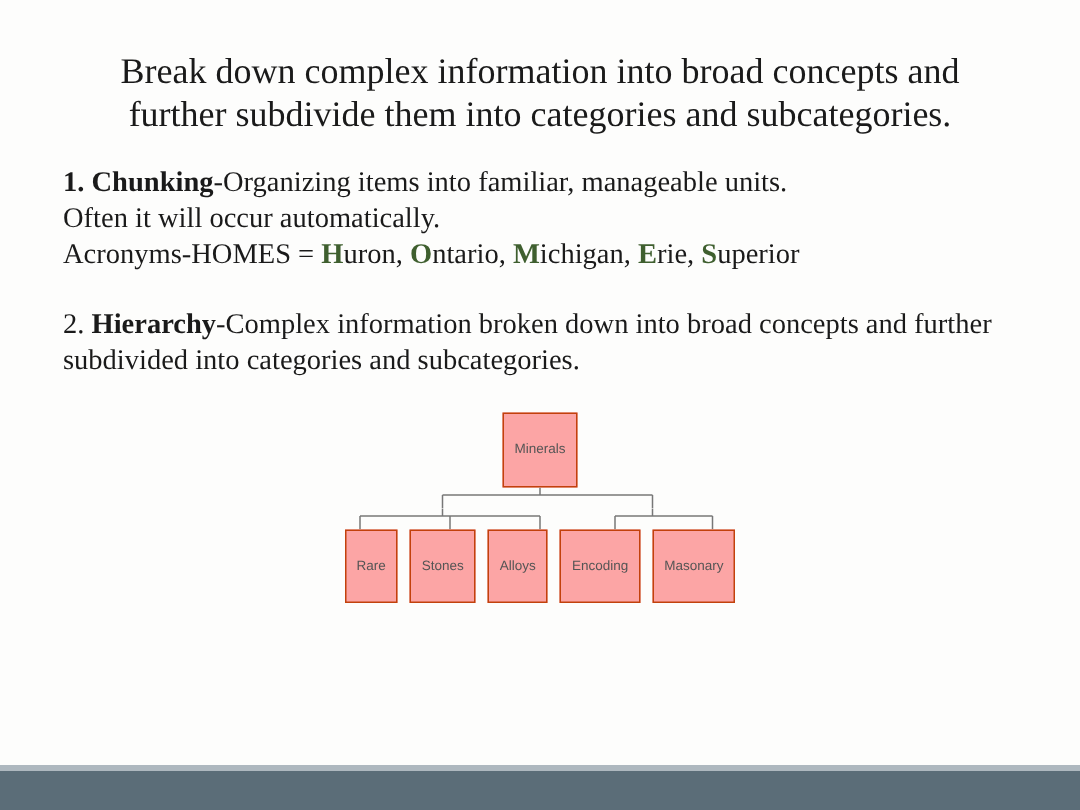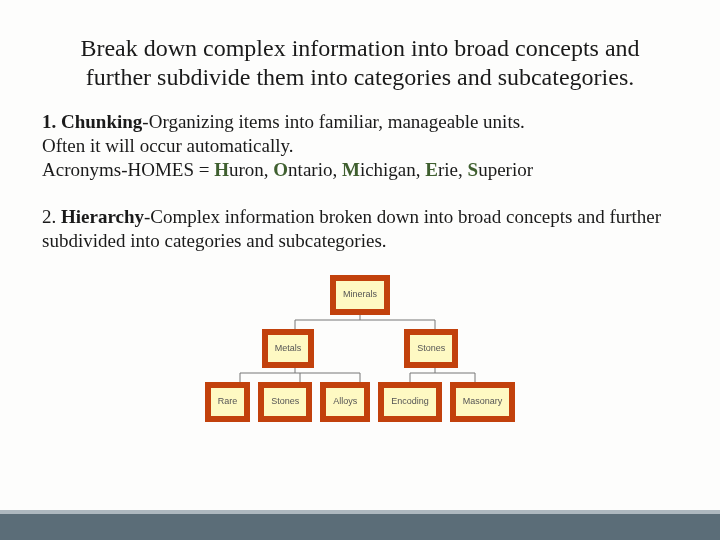--- a/index.html
+++ b/index.html
@@ -54,26 +54,26 @@
     width: 300px;
     margin: 4px auto 0 auto;
   }
   .node-row {
     display: flex;
     justify-content: center;
     align-items: center;
     gap: 0;
   }
   .node {
-    border: 6px solid #c2410c;
-    background: #fef9c3;
+    border: 1px solid #c2410c;
+    background: #fca5a5;
     font-family: Arial, sans-serif;
     font-size: 9px;
     color: #555;
-    padding: 8px 7px;
+    padding: 18px 7px;
     text-align: center;
     white-space: nowrap;
   }
   .conn-svg {
     display: block;
     margin: 0 auto;
   }
   .conn-svg line {
     stroke: #777;
     stroke-width: 1;
@@ -115,24 +115,20 @@
     <div class="diagram">
       <div class="node-row">
         <div class="node">Minerals</div>
       </div>
       <svg class="conn-svg" width="300" height="14">
         <line x1="150" y1="0" x2="150" y2="5"></line>
         <line x1="85" y1="5" x2="225" y2="5"></line>
         <line x1="85" y1="5" x2="85" y2="14"></line>
         <line x1="225" y1="5" x2="225" y2="14"></line>
       </svg>
-      <div class="node-row" style="gap:90px;">
-        <div class="node">Metals</div>
-        <div class="node">Stones</div>
-      </div>
       <svg class="conn-svg" width="300" height="14">
         <line x1="85" y1="0" x2="85" y2="5"></line>
         <line x1="30" y1="5" x2="150" y2="5"></line>
         <line x1="30" y1="5" x2="30" y2="14"></line>
         <line x1="90" y1="5" x2="90" y2="14"></line>
         <line x1="150" y1="5" x2="150" y2="14"></line>
         <line x1="225" y1="0" x2="225" y2="5"></line>
         <line x1="200" y1="5" x2="265" y2="5"></line>
         <line x1="200" y1="5" x2="200" y2="14"></line>
         <line x1="265" y1="5" x2="265" y2="14"></line>

